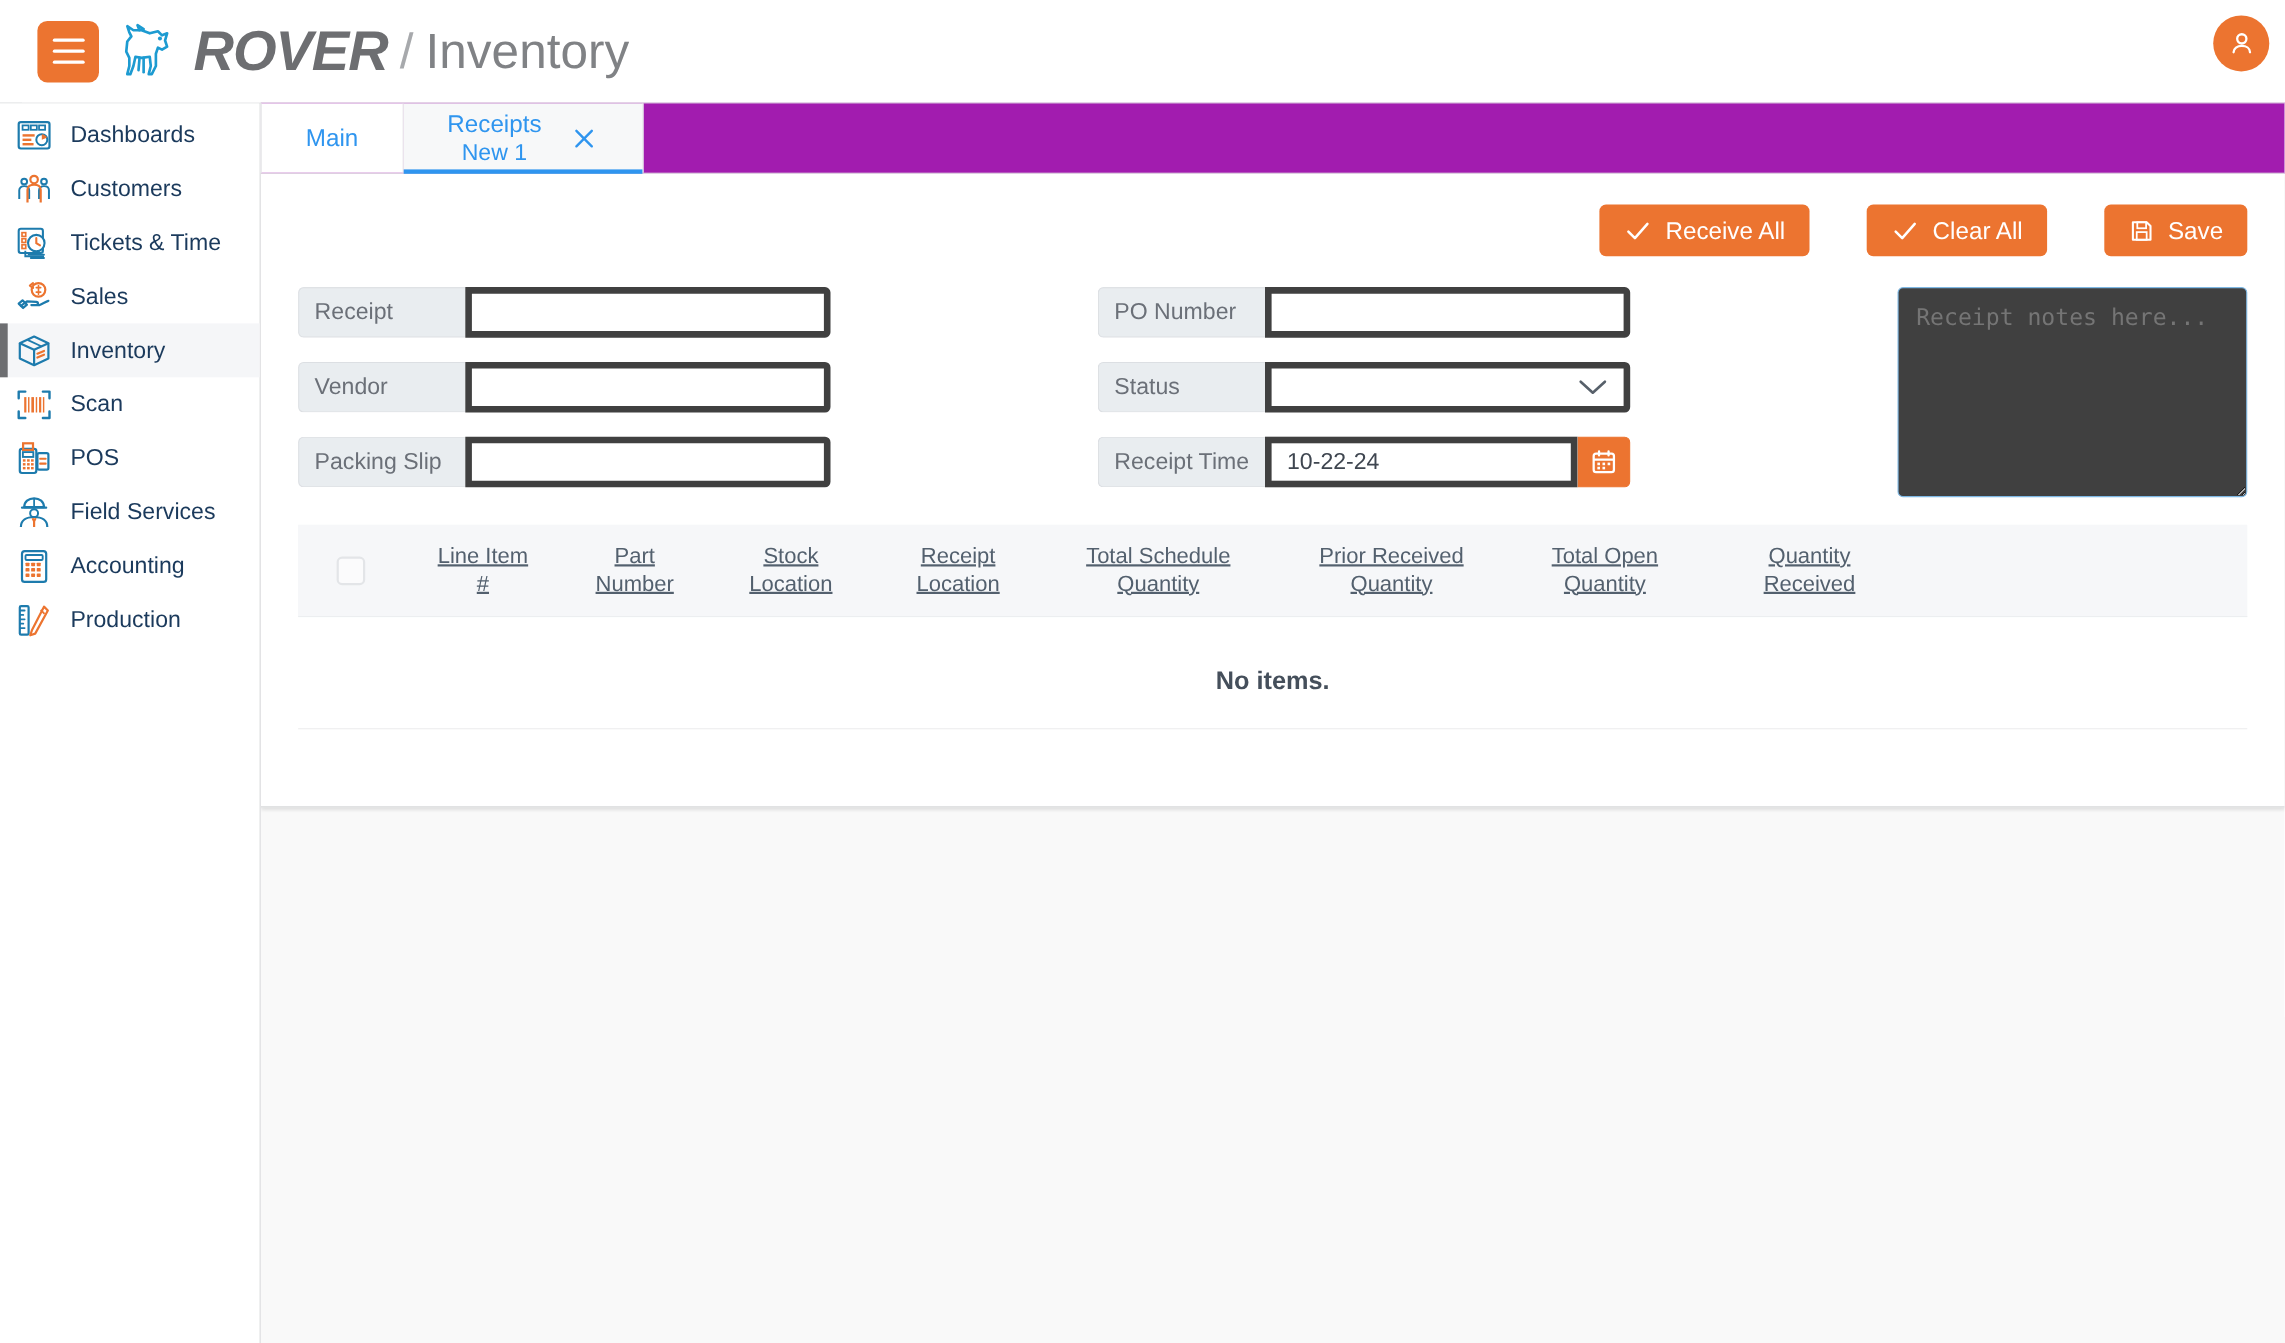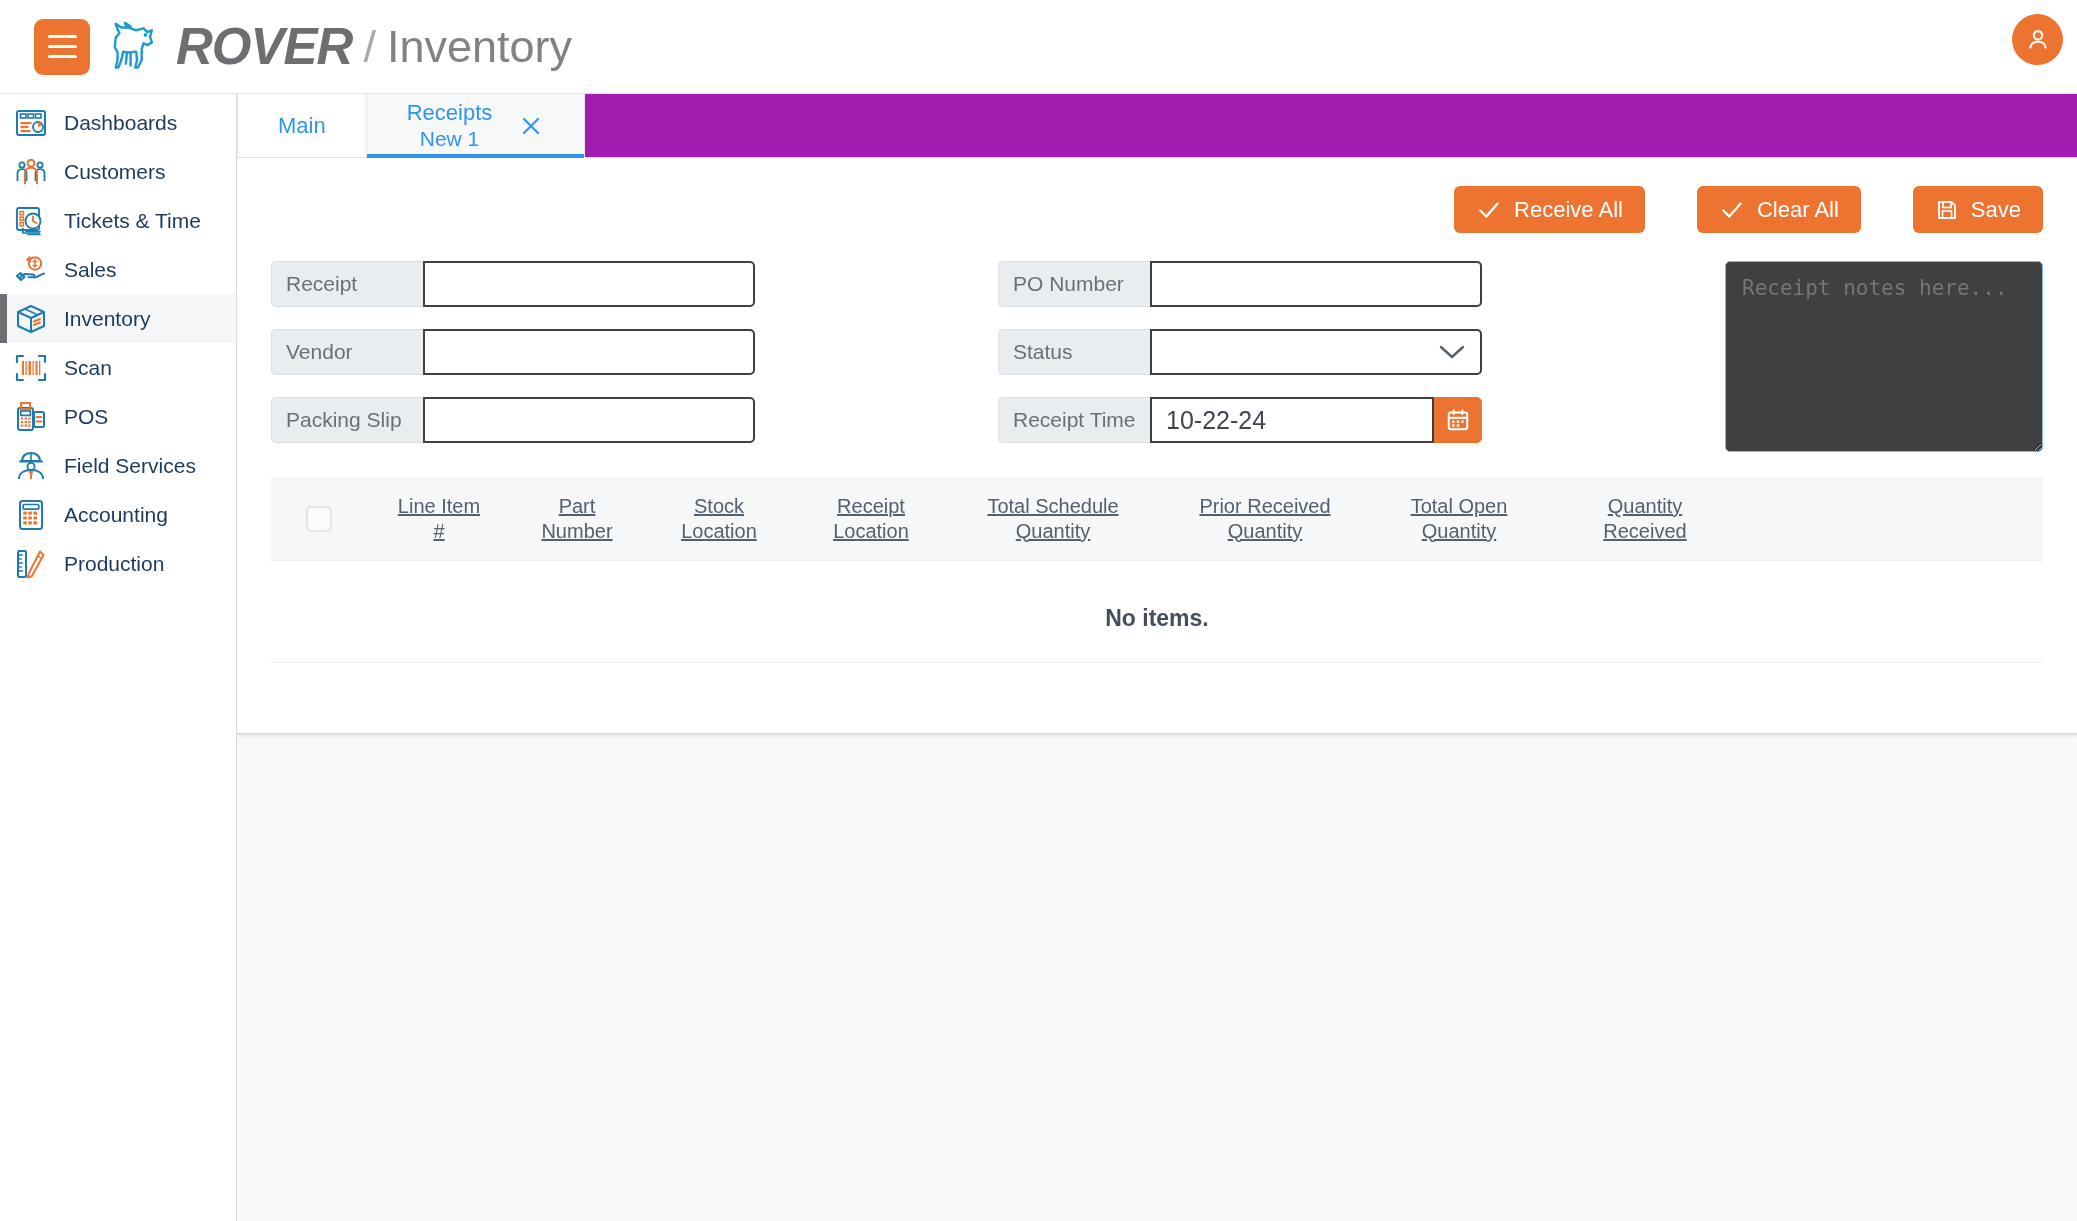--- a/index.html
+++ b/index.html
@@ -109,23 +109,23 @@
   .fg-col2 { grid-column: 3 / 4; }
   .notes-col { grid-column: 5 / 6; grid-row: 1 / 4; justify-self: end; }
 
   .field { display: flex; height: 46px; margin-bottom: 22px; width: 484px; }
   .field-label {
     width: 152px; min-width: 152px; background: #e9edf0; border: 1px solid #dcdfe3;
     border-right: none; border-radius: 5px 0 0 5px; display: flex; align-items: center;
     padding-left: 14px; font-size: 21px; color: #6b7078;
   }
   .field-input {
-    flex: 1 1 auto; background: #ffffff; border: 2px solid #404040;
+    flex: 1 1 auto; background: #ffffff; border: 6px solid #404040;
     border-radius: 0 5px 5px 0; display: flex; align-items: center;
-    padding: 0 14px; font-size: 25px; color: #3f4650; position: relative;
+    padding: 0 14px; font-size: 21px; color: #3f4650; position: relative;
     min-width: 0;
   }
   .field-input.has-select { padding-right: 46px; }
   .chevron { position: absolute; right: 14px; top: 50%; transform: translateY(-50%); }
   .field.with-btn .field-input { border-radius: 0; }
   .cal-btn {
     width: 48px; min-width: 48px; background: #ec7430; border: 1px solid #ec7430;
     border-radius: 0 5px 5px 0; display: flex; align-items: center;
     justify-content: center; cursor: pointer;
   }

